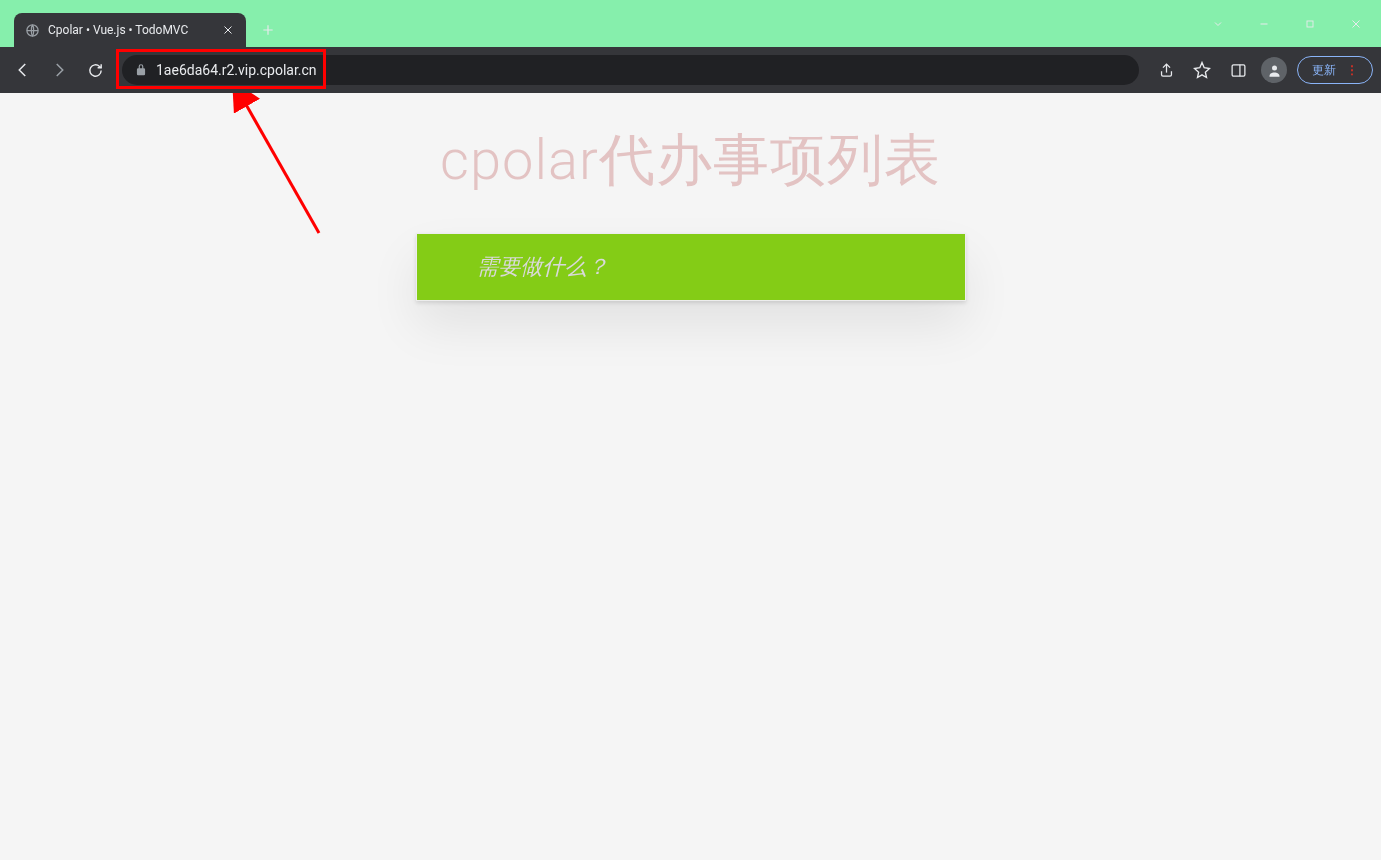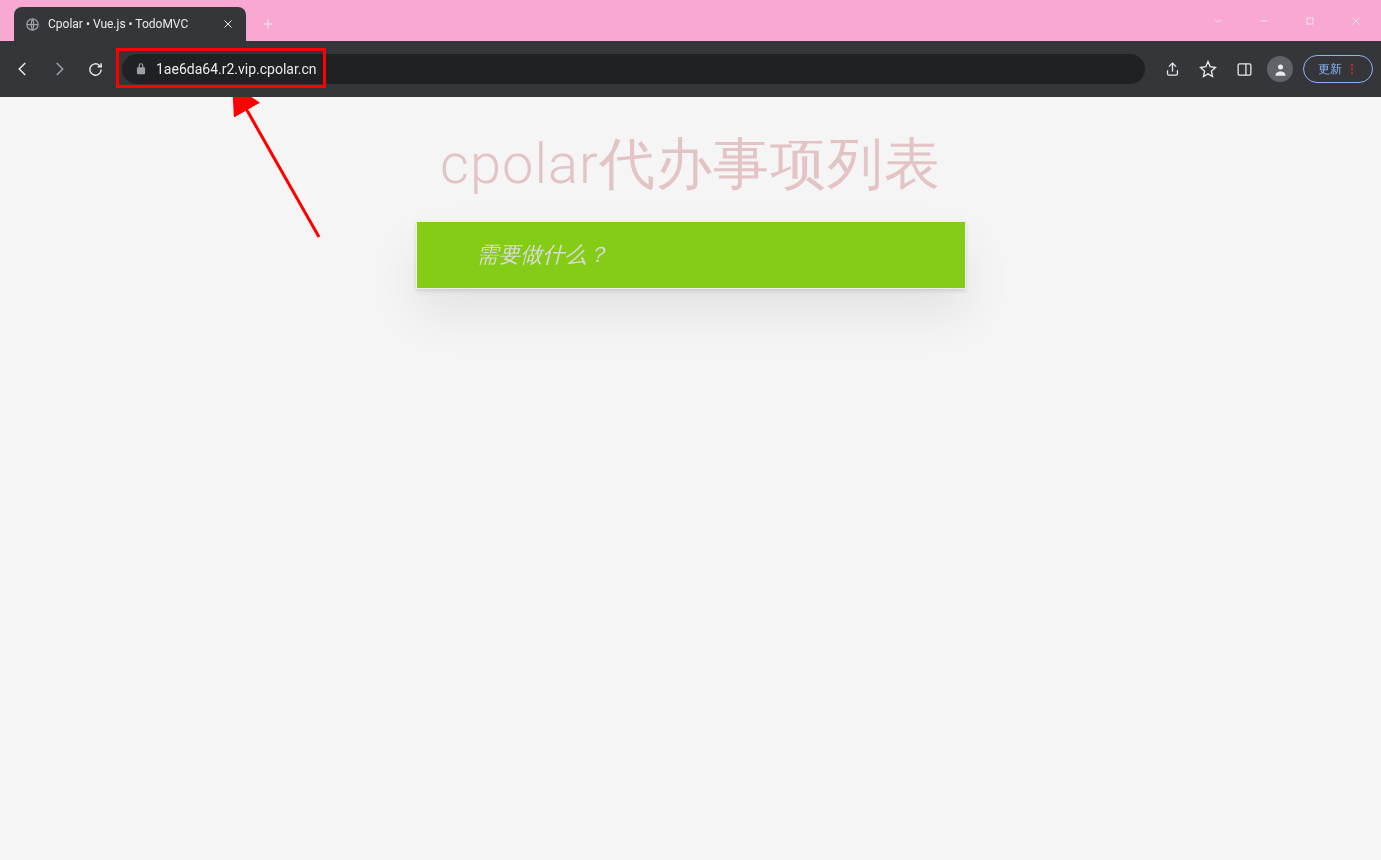--- a/index.html
+++ b/index.html
@@ -6,22 +6,22 @@
     body {
       font-family: -apple-system, BlinkMacSystemFont, "Segoe UI", Roboto, "Helvetica Neue", Arial, sans-serif;
       width: 1381px;
       height: 860px;
       overflow: hidden;
       background: #fff;
     }
 
     
     .titlebar {
-      height: 41px;
-      background: #f9a8d4;
+      height: 47px;
+      background: #86efac;
       display: flex;
       align-items: flex-end;
       position: relative;
     }
     .tab-strip {
       display: flex;
       align-items: flex-end;
       padding-left: 8px;
       height: 100%;
       flex: 1;
@@ -55,21 +55,21 @@
       display:flex; align-items:center; gap:0; height:100%;
       padding-right:2px;
     }
     .win-btn {
       width:46px; height:32px; display:flex;align-items:center;justify-content:center;
       color:#e8eaed; cursor:pointer;
     }
     .win-btn svg { width:12px; height:12px; }
 
     .toolbar {
-      height: 56px;
+      height: 46px;
       background: #35363a;
       display:flex;
       align-items:center;
       padding: 8px 8px;
       gap: 6px;
     }
     .nav-btn {
       width:30px; height:30px; display:flex;align-items:center;justify-content:center;
       color:#9aa0a6; cursor:pointer; border-radius:50%;
     }
@@ -98,21 +98,21 @@
       width:26px; height:26px; display:flex;align-items:center;justify-content:center;
       color:#e8eaed; cursor:pointer;
     }
     .avatar-btn {
       width:26px;height:26px;border-radius:50%;background:#5f6368;
       display:flex;align-items:center;justify-content:center;cursor:pointer;
     }
     .update-pill {
       height:28px; padding:0 14px 0 14px; border-radius:14px;
       border:1px solid #8ab4f8; color:#8ab4f8; font-size:12px;
-      display:flex;align-items:center;gap:0;cursor:pointer;
+      display:flex;align-items:center;gap:6px;cursor:pointer;
       position:relative;
     }
     .update-pill .kebab { color:#d93025; font-weight:bold; margin-left:4px;}
 
     
     .page {
       width:100%;
       height: calc(860px - 41px - 40px);
       background:#f5f5f5;
       position:relative;
@@ -126,21 +126,21 @@
       width:550px;
       margin: 0 auto;
       padding-top: 30px;
       text-align:center;
     }
     .todo-title {
       font-size: 56px;
       font-weight: 300;
       color: rgba(175,47,47,0.25);
       letter-spacing: 1px;
-      margin-bottom: 18px;
+      margin-bottom: 34px;
       user-select:none;
     }
     .todo-card {
       background:#fff;
       box-shadow: 0 2px 4px rgba(0,0,0,0.12), 0 25px 50px rgba(0,0,0,0.08);
       border:1px solid #ededed;
     }
     .new-todo {
       width:100%;
       border:none;

